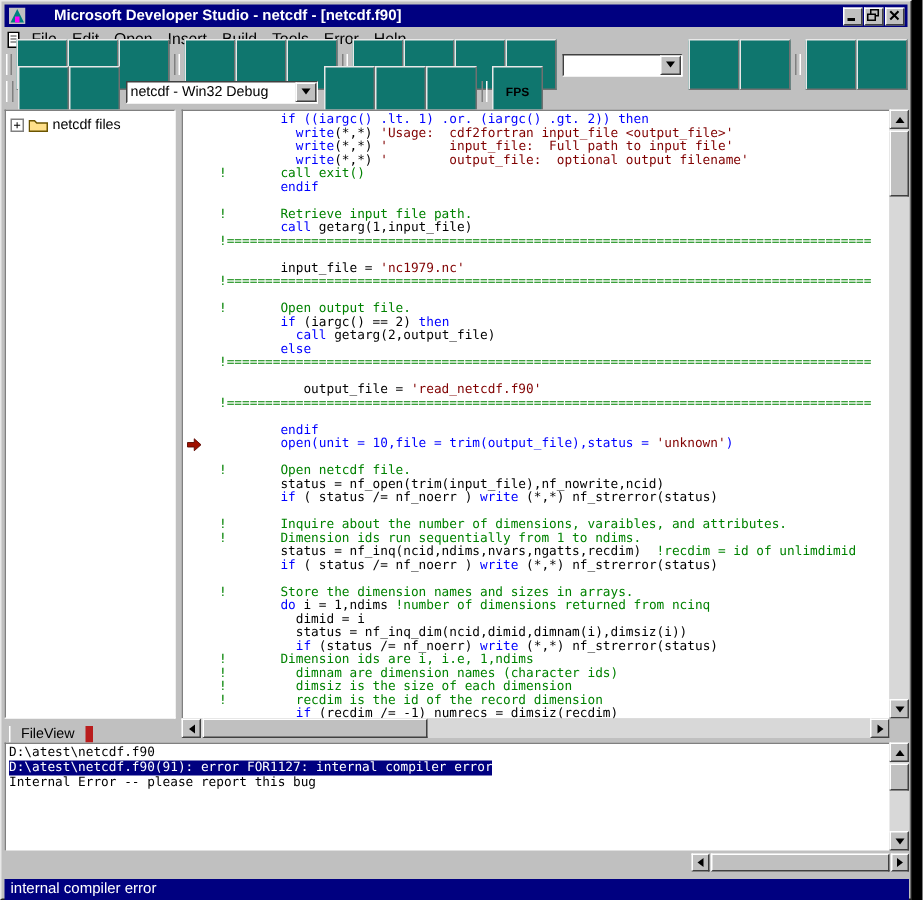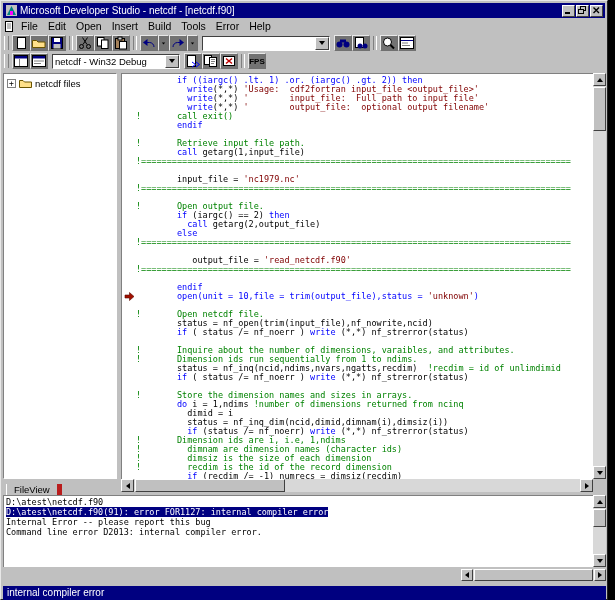--- a/index.html
+++ b/index.html
@@ -2,36 +2,36 @@
 <html><head>
 <meta charset="utf-8">
 <style>
   html,body{margin:0;padding:0}
   body{width:615px;height:600px;background:#000;position:relative;font-family:"Liberation Sans",sans-serif;overflow:hidden}
   .window{position:absolute;left:0;top:0;width:608px;height:600px;background:#c0c0c0;box-sizing:border-box;
           border-top:1px solid #e8e8e8;border-left:1px solid #e8e8e8;border-right:1px solid #202020;border-bottom:1px solid #202020}
   
   .titlebar{position:absolute;left:2px;top:2px;width:602px;height:15px;background:#000080;color:#fff;
             display:flex;align-items:center;padding:0 2px;box-sizing:border-box}
-  .title-text{font-size:10px;font-weight:normal;margin-left:1px;white-space:nowrap;flex:1;overflow:hidden}
+  .title-text{font-size:10px;font-weight:bold;margin-left:17px;white-space:nowrap;flex:1;overflow:hidden}
   .tb-ctl{width:13px;height:12px;background:#c0c0c0;border-top:1px solid #fff;border-left:1px solid #fff;
           border-right:1px solid #404040;border-bottom:1px solid #404040;box-sizing:border-box;margin-left:1px;
           display:flex;align-items:center;justify-content:center;padding:0}
   
   .menubar{position:absolute;left:2px;top:18px;width:602px;height:14px;display:flex;align-items:center;font-size:10.5px}
   .menu-item{padding:0 5px;white-space:nowrap}
   .child-icon{margin:0 2px 0 1px;display:inline-flex}
   
   .toolbar{position:absolute;left:2px;height:18px;display:flex;align-items:center}
   #toolbar1{top:33px;width:602px}
   #toolbar2{top:51px;width:602px}
   .grip{width:3px;height:14px;border-left:1px solid #fff;border-right:1px solid #808080;margin:0 3px 0 1px}
   .tb-group-wrap{display:flex;align-items:center}
-  .tb-btn{width:18px;height:16px;background:#737373;border-top:1px solid #e8e8e8;border-left:1px solid #e8e8e8;
-          border-right:1px solid #707070;border-bottom:1px solid #707070;box-sizing:border-box;margin:0;padding:0;
+  .tb-btn{width:18px;height:16px;background:#0f766e;border-top:1px solid #e8e8e8;border-left:1px solid #e8e8e8;
+          border-right:1px solid #707070;border-bottom:1px solid #707070;box-sizing:border-box;margin:0;padding:16px;
           display:flex;align-items:center;justify-content:center}
   .tb-btn.narrow{width:11px}
   .tb-btn.fps span{font-size:8px;font-weight:bold;color:#000;letter-spacing:0}
   .tb-sep{width:2px;height:14px;border-left:1px solid #808080;border-right:1px solid #fff;margin:0 3px}
   .combo{height:15px;background:#fff;border-top:1px solid #404040;border-left:1px solid #404040;
          border-right:1px solid #fff;border-bottom:1px solid #fff;box-sizing:border-box;display:flex;align-items:center;margin:0 4px}
   .combo-text{flex:1;font-size:9.5px;padding-left:2px;white-space:nowrap;overflow:hidden;color:#000}
   .combo-btn{width:14px;height:13px;background:#c0c0c0;border-top:1px solid #fff;border-left:1px solid #fff;
              border-right:1px solid #404040;border-bottom:1px solid #404040;box-sizing:border-box;
              display:flex;align-items:center;justify-content:center}
@@ -49,21 +49,21 @@
   .plusbox{width:9px;height:9px;border:1px solid #808080;background:#fff;box-sizing:border-box;font-size:8px;line-height:7px;
            text-align:center;color:#000;margin-right:3px;font-family:"DejaVu Sans Mono",monospace}
   .tree-folder{display:inline-flex;margin-right:3px}
   .ws-tabs{position:absolute;left:2px;top:478px;width:114px;height:14px}
   .ws-tab{display:inline-block;margin-left:3px;padding:0 7px;height:13px;line-height:12px;font-size:9.5px;background:#c0c0c0;
           border-left:1px solid #fff;border-right:5px solid #b91c1c;border-bottom:1px solid #404040;box-sizing:border-box}
   
   .editor{position:absolute;left:120px;top:72px;width:472px;height:406px;background:#fff;box-sizing:border-box;
           border-top:1px solid #808080;border-left:1px solid #808080;overflow:hidden;
           font-family:"DejaVu Sans Mono",monospace}
-  .code{position:absolute;left:14px;top:2px;right:0;white-space:pre}
+  .code{position:absolute;left:24px;top:2px;right:0;white-space:pre}
   .code-line{height:9px;line-height:9px;font-size:8.5px;white-space:pre}
   .code-line .k{color:#0000ff}
   .code-line .c{color:#008200}
   .code-line .t{color:#000000}
   .code-line .s{color:#800000}
   .marker{position:absolute;left:2px;width:11px;height:9px}
   
   .sb{position:absolute;background:#d8d8d8}
   .sb-btn{position:absolute;width:13px;height:13px;background:#c0c0c0;border-top:1px solid #fff;border-left:1px solid #fff;
           border-right:1px solid #404040;border-bottom:1px solid #404040;box-sizing:border-box;
@@ -325,21 +325,20 @@
         <span class="tri-right"></span>
       </span>
   </div>
   <div class="corner"></div>
 
   <div class="output">
     <div id="outlines">
         <div class="out-line"><span>D:\atest\netcdf.f90</span></div>
         <div class="out-line sel"><span>D:\atest\netcdf.f90(91): error FOR1127: internal compiler error</span></div>
         <div class="out-line"><span>Internal Error -- please report this bug</span></div>
-        <div class="out-line"><span>Command line error D2013: internal compiler error.</span></div>
         <div class="out-line"><span>&nbsp;</span></div>
       </div>
   </div>
   <div class="sb" style="left:592px;top:494px;width:13px;height:72px">
     <span class="sb-btn" style="left:0;top:0">
         <span class="tri-up"></span>
       </span>
     <span class="sb-thumb" style="left:0;top:14px;width:13px;height:18px"></span>
     <span class="sb-btn" style="left:0;bottom:0">
         <span class="tri-down"></span>

